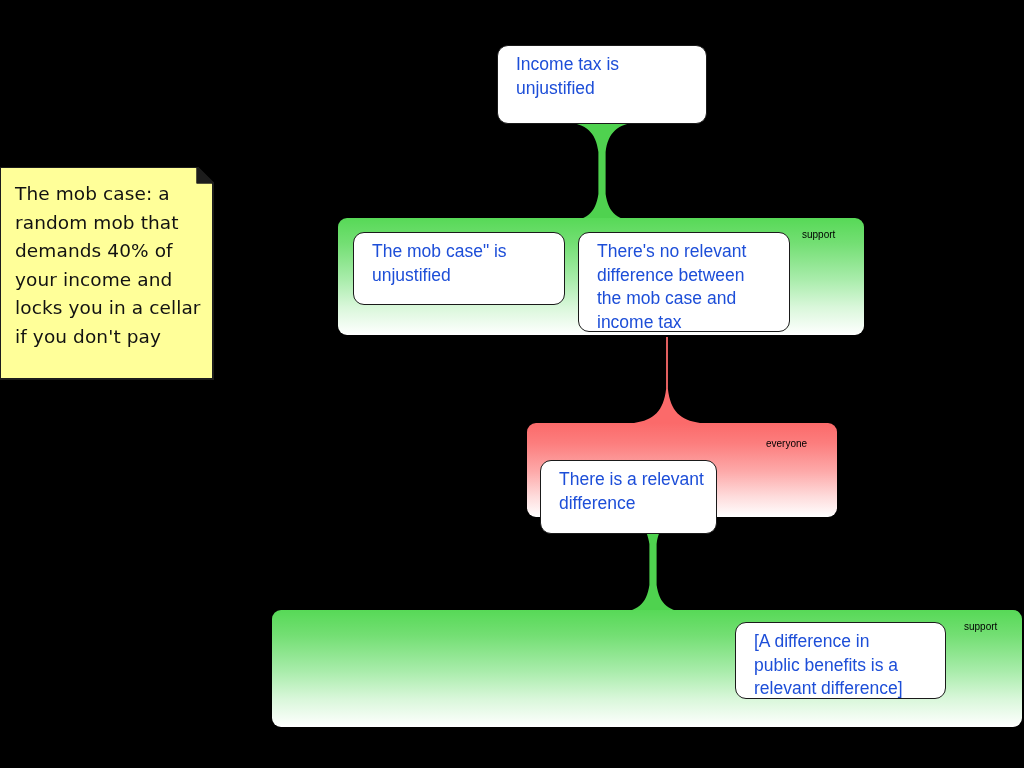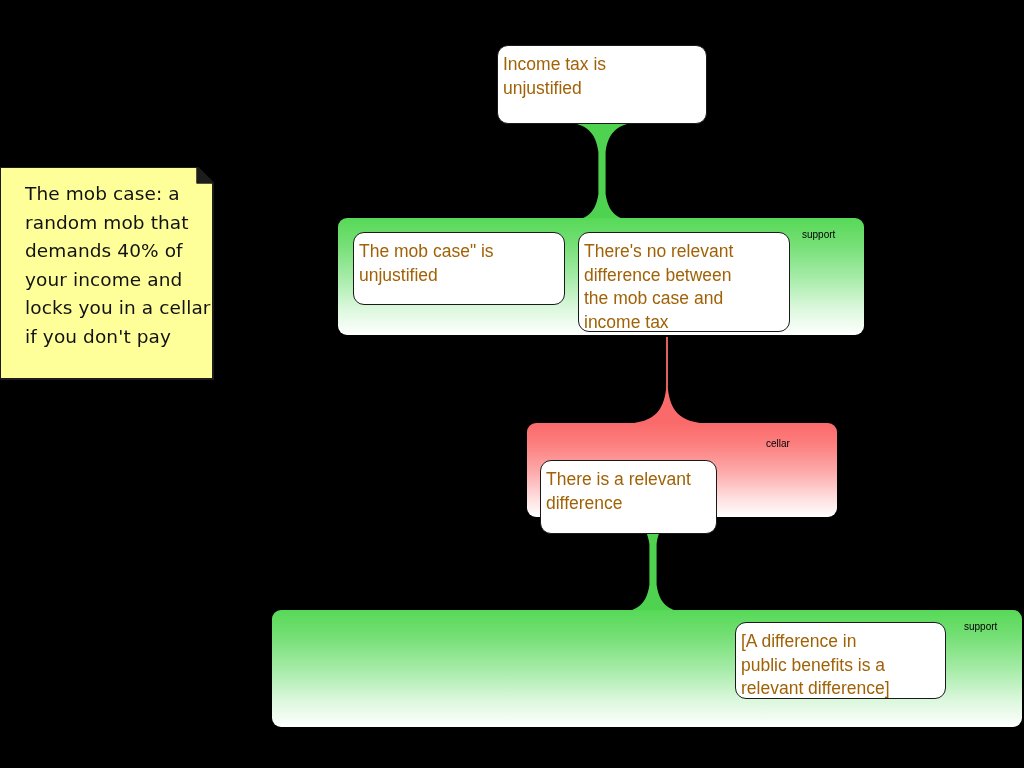--- a/index.html
+++ b/index.html
@@ -25,22 +25,22 @@
   
   .claim {
     position: absolute;
     box-sizing: border-box;
     background: #ffffff;
     border: 1.6px solid #1a1a1a;
     border-radius: 11px;
     font-family: "Liberation Sans", sans-serif;
     font-size: 17.5px;
     line-height: 23.5px;
-    color: #a16207;
-    padding: 7px 12px 7px 5px;
+    color: #1d4ed8;
+    padding: 7px 12px 7px 18px;
     white-space: pre-line;
     z-index: 6;
   }
 
   
   .group {
     position: absolute;
     box-sizing: border-box;
     border-radius: 9px;
     z-index: 3;
@@ -118,31 +118,31 @@
   <div class="group support" style="left:338px; top:218px; width:526px; height:117px;"></div>
   <div class="group-label" style="left:802px; top:228px;">support</div>
   <div class="claim" style="left:353px; top:232px; width:212px; height:73px;">The mob case" is
 unjustified</div>
   <div class="claim" style="left:578px; top:232px; width:212px; height:100px;">There's no relevant
 difference between
 the mob case and
 income tax</div>
 
   <div class="group opposes" style="left:527px; top:423px; width:310px; height:94px;"></div>
-  <div class="group-label" style="left:766px; top:437px;">cellar</div>
+  <div class="group-label" style="left:766px; top:437px;">everyone</div>
   <div class="claim" style="left:540px; top:460px; width:177px; height:74px;">There is a relevant
 difference</div>
 
   <div class="group support" style="left:272px; top:610px; width:750px; height:117px;"></div>
   <div class="group-label" style="left:964px; top:620px;">support</div>
   <div class="claim" style="left:735px; top:622px; width:211px; height:77px;">[A difference in
 public benefits is a
 relevant difference]</div>
 
   <div id="sticky-note" style="left:0px; top:167px; width:215px; height:214px;">
     <svg width="215" height="214" viewBox="0 0 215 214">
       <path d="M0,0 L197,0 L213,16 L213,212 L0,212 Z" fill="#ffff99" stroke="#1c1c1c" stroke-width="2"></path>
       <path d="M197,0 L213,16 L197,16 Z" fill="#1c1c1c" stroke="#1c1c1c" stroke-width="1.5" stroke-linejoin="round"></path>
     </svg>
   </div>
-  <div class="note-text" style="left:25px; top:180px; width:186px;">The mob case: a random mob that demands 40% of your income and locks you in a cellar if you don't pay</div>
+  <div class="note-text" style="left:15px; top:180px; width:186px;">The mob case: a random mob that demands 40% of your income and locks you in a cellar if you don't pay</div>
 
 </div>
 
 </body></html>

